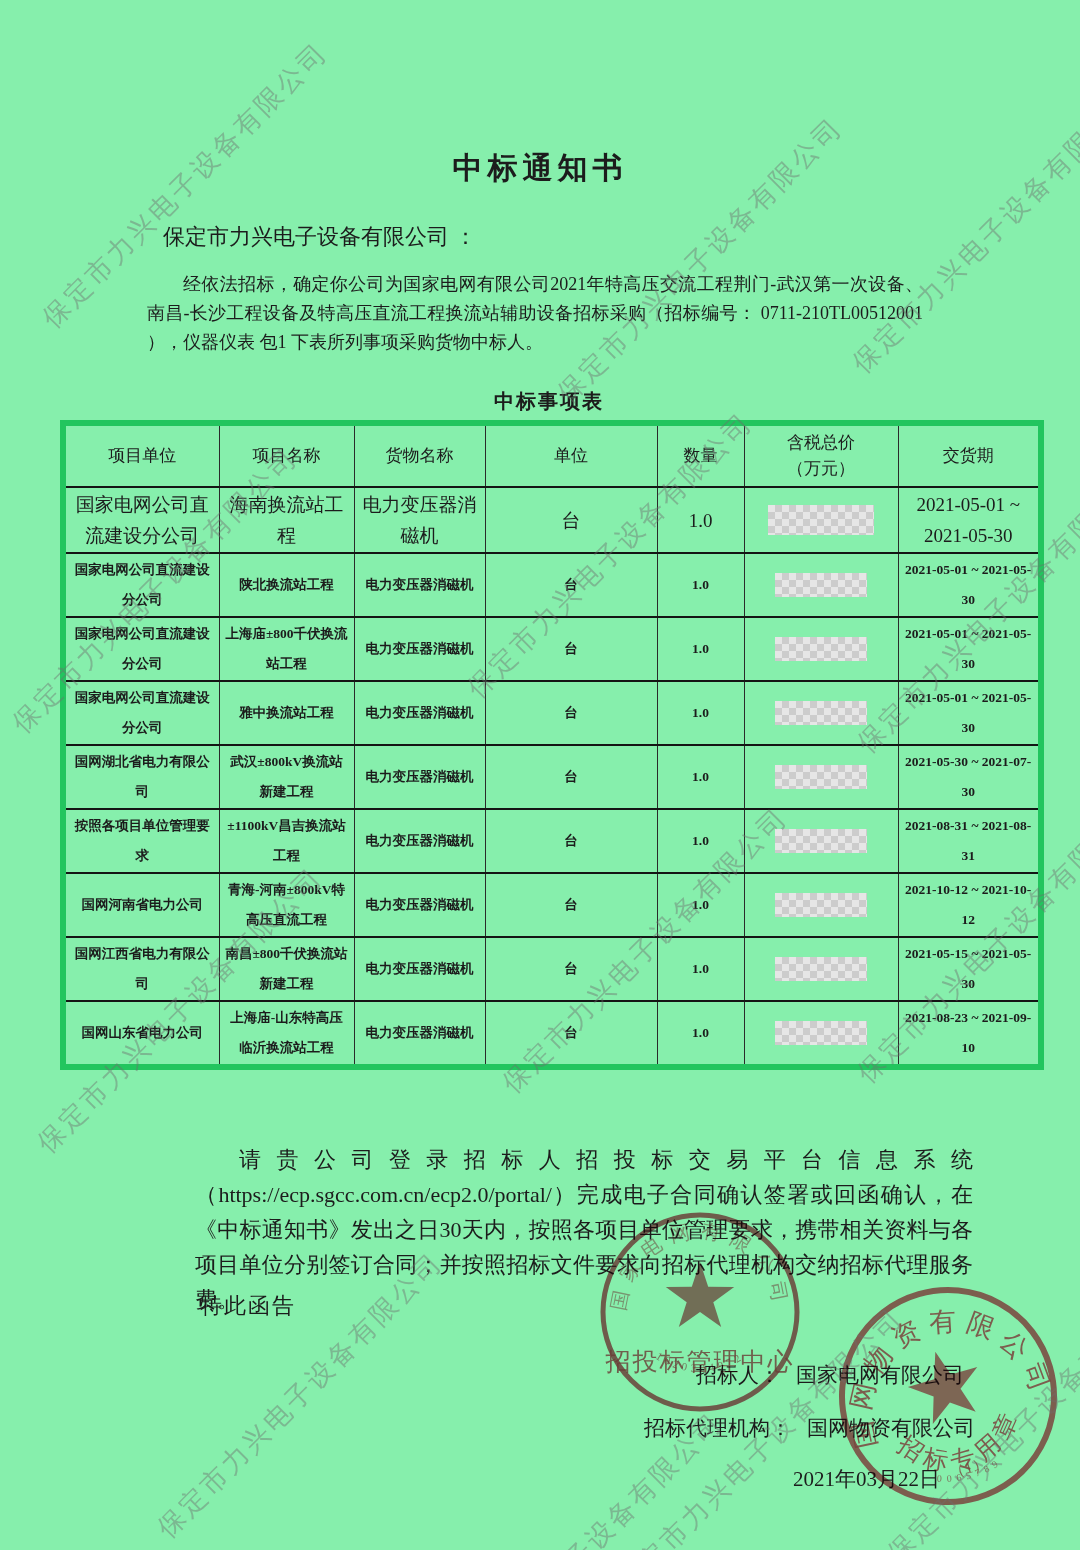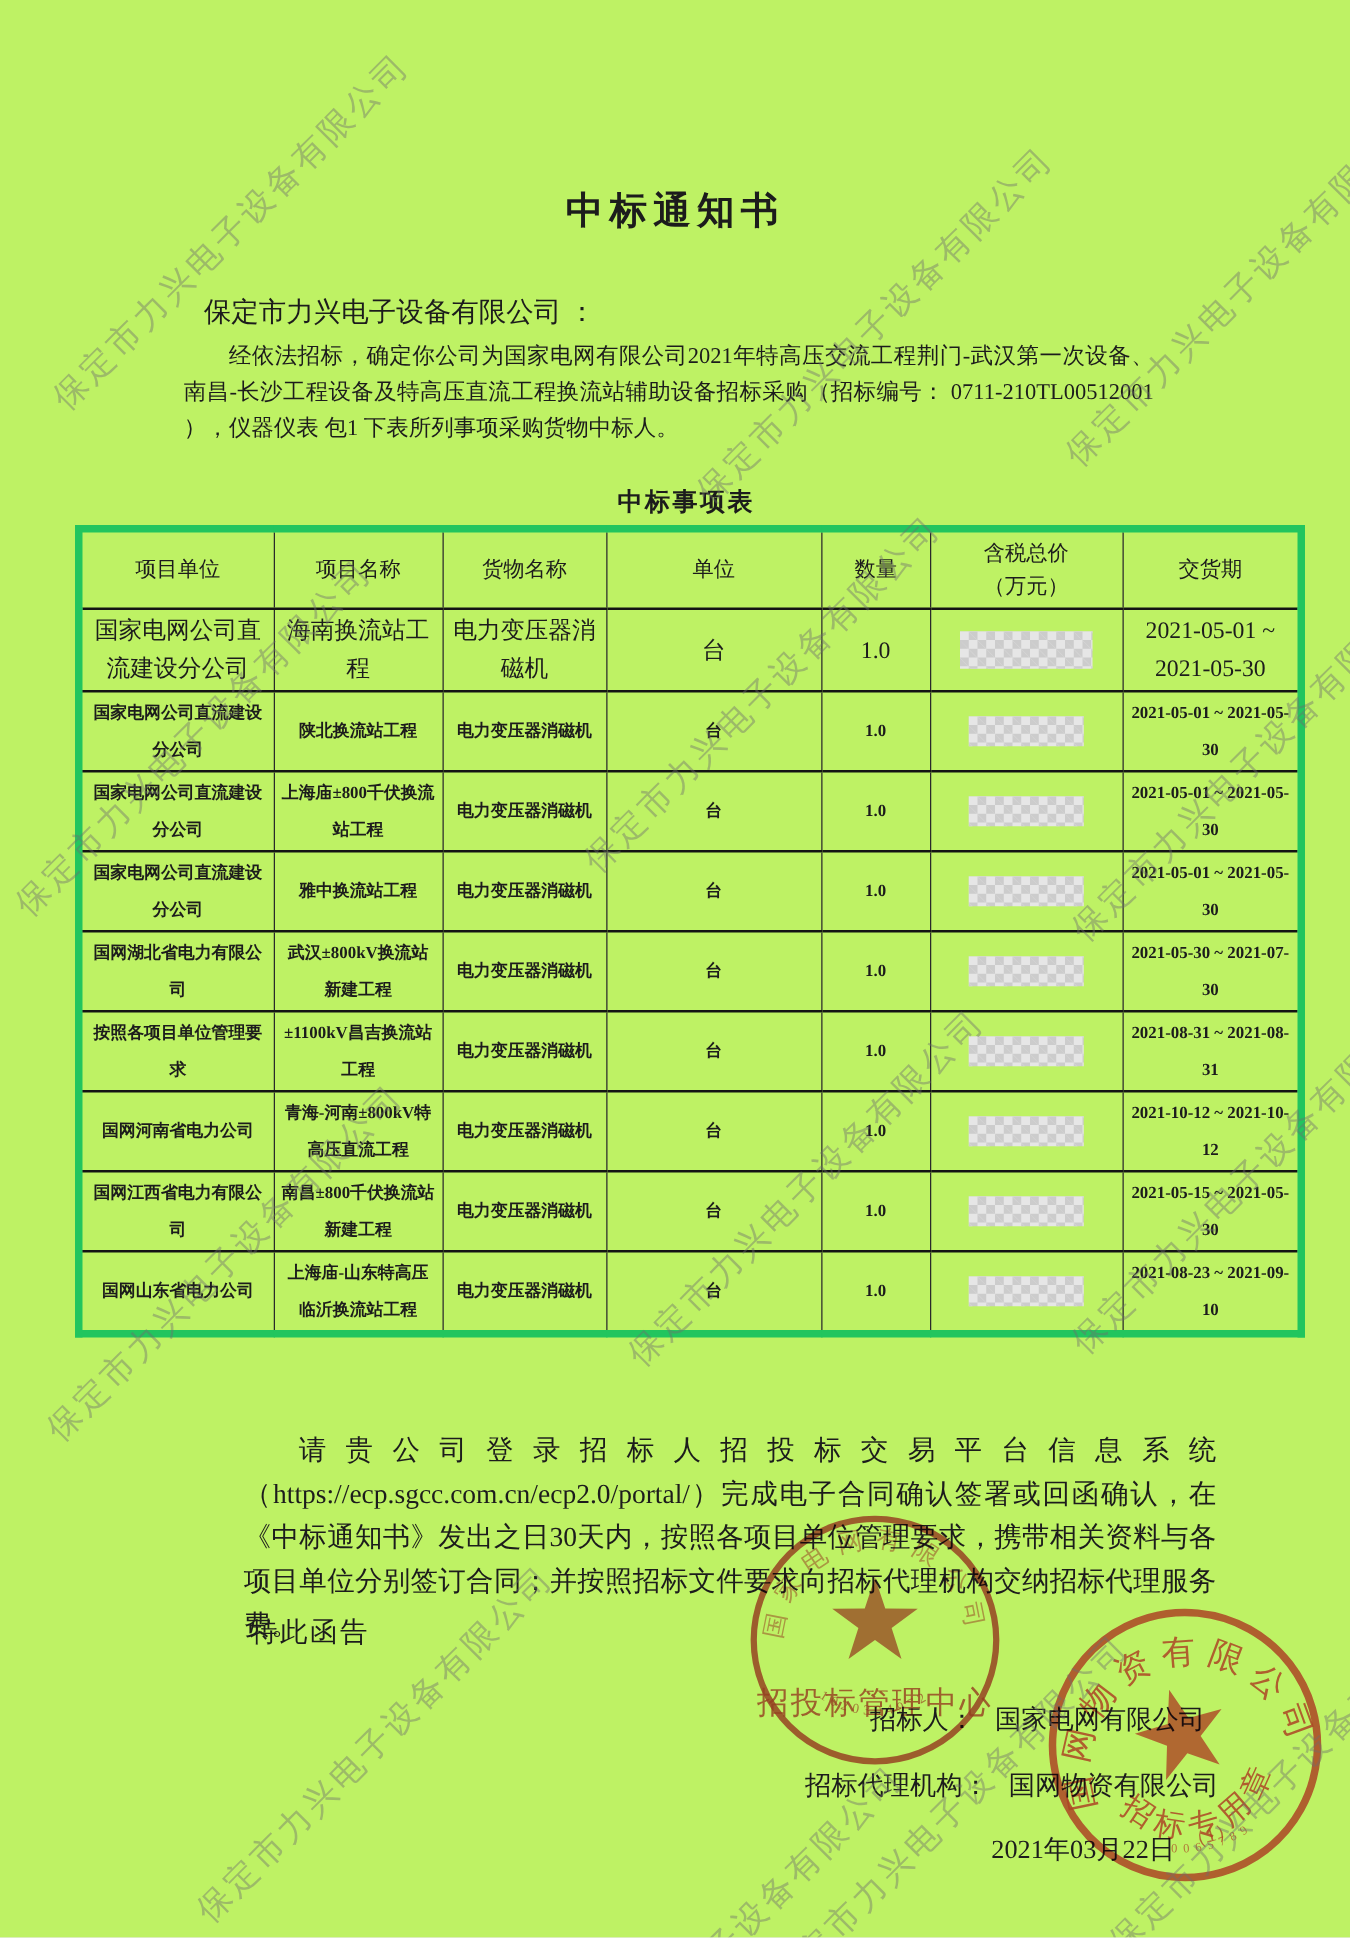--- a/index.html
+++ b/index.html
@@ -1,23 +1,23 @@
 <!DOCTYPE html>
 <html><head>
 <meta charset="utf-8">
 <style>
   html,body{margin:0;padding:0;background:#e8e8e8;}
   .page{
     position:relative; width:1080px; height:1550px; margin:0 auto;
-    background:#bef264; overflow:hidden;
+    background:#86efac; overflow:hidden;
     font-family:"Liberation Serif","DejaVu Serif",serif; color:#1c1c1c;
   }
   .doc-title{position:absolute; top:148px; left:0; width:1080px; text-align:center;
     font-size:30px; font-weight:bold; letter-spacing:5px;}
-  .addressee{position:absolute; left:163px; top:235px; font-size:22px;text-align:center;}
+  .addressee{position:absolute; left:163px; top:222px; font-size:22px;text-align:center;}
   .intro{position:absolute; left:147px; top:270px; width:776px; font-size:18px;
     line-height:29px; text-align:justify; text-justify:inter-character; text-indent:2em;}
   .table-title{position:absolute; top:388px; left:60px; width:978px; text-align:center;
     font-size:20px; font-weight:bold; letter-spacing:2px;}
   table.award{position:absolute; left:60px; top:420px; width:978px;
     border-collapse:collapse; table-layout:fixed; border:6px solid #22c55e;}
   table.award th, table.award td{
     border-left:1.5px solid #2a2a2a; border-right:1.5px solid #2a2a2a;
     border-top:2px solid #141414; border-bottom:2px solid #141414;
     text-align:center; vertical-align:middle; padding:1px 5px;

